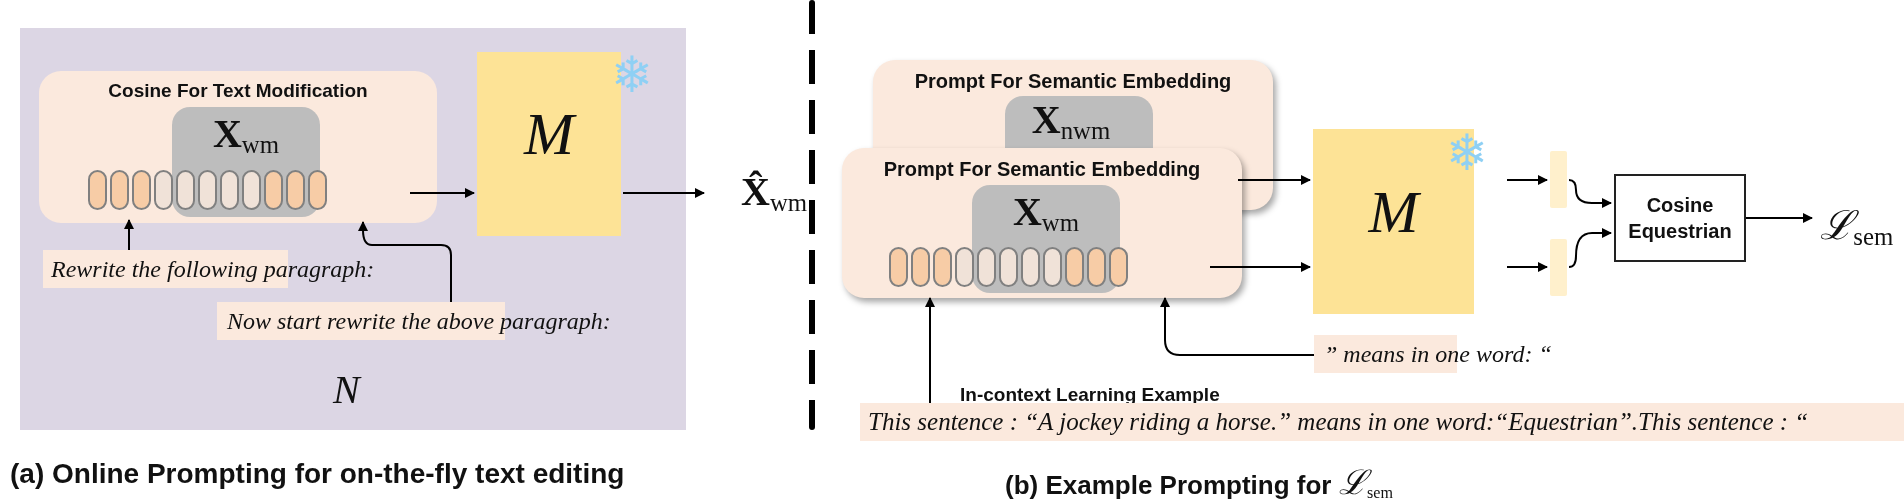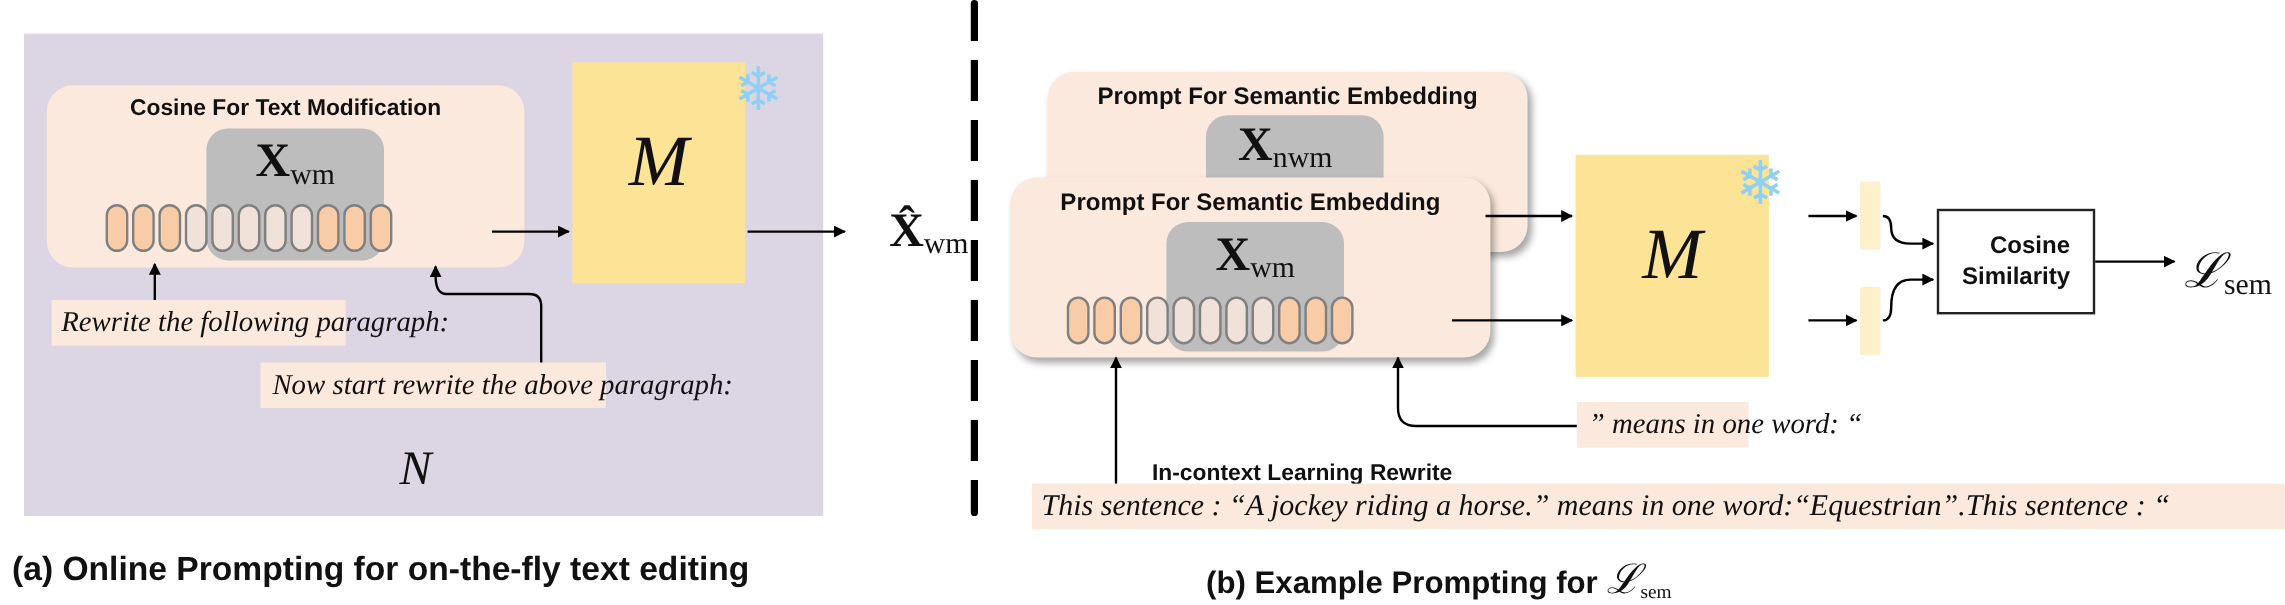--- a/index.html
+++ b/index.html
@@ -28,21 +28,21 @@
   .dash-line { left: 809px; top: 0px; width: 6px; height: 430px;
     background: repeating-linear-gradient(to bottom, #000 0 34px, transparent 34px 50px); border-radius: 3px; }
 
   
   #prompt-b-back { left: 873px; top: 60px; width: 400px; height: 150px; box-shadow: 3px 4px 6px rgba(0,0,0,0.35); }
   #prompt-b-front { left: 842px; top: 148px; width: 400px; height: 150px; box-shadow: 3px 4px 6px rgba(0,0,0,0.35); }
   #gray-b-back { left: 1005px; top: 96px; width: 148px; height: 56px; border-bottom-left-radius: 0; border-bottom-right-radius: 0; }
   #gray-b-front { left: 972px; top: 185px; width: 148px; height: 108px; }
   #model-b { left: 1313px; top: 129px; width: 161px; height: 185px; }
   .emb { background: #fff0cc; width: 17px; height: 57px; border-radius: 2px; }
-  #cosine-box { left: 1614px; top: 174px; width: 132px; height: 88px; border: 2px solid #222; box-sizing: border-box; background: #fff; display: flex; align-items: center; justify-content: center; text-align: right; }
+  #cosine-box { left: 1614px; top: 174px; width: 132px; height: 88px; border: 2px solid #222; box-sizing: border-box; background: #fff; display: flex; align-items: center; justify-content: center; text-align: center; }
   svg#arrows { position: absolute; left: 0; top: 0; width: 1904px; height: 504px; pointer-events: none; }
 </style>
 </head>
 <body>
 
 <div class="abs" id="panel-a-bg"></div>
 
 <div class="abs prompt-box" id="prompt-a"></div>
 <div class="abs sans-b" style="left:39px; top:80px; width:398px; text-align:center; font-size:19px;">Cosine For Text Modification</div>
 <div class="abs gray-box" id="gray-a"></div>
@@ -102,28 +102,28 @@
 <div class="abs model-box" id="model-b"></div>
 <div class="abs model-label" style="left:1313px; top:178px; width:161px; text-align:center;">M</div>
 <div class="abs snow" style="left:1446px; top:128px;">❄</div>
 
 <div class="abs emb" style="left:1550px; top:151px;"></div>
 <div class="abs emb" style="left:1550px; top:239px;"></div>
 
 <div class="abs" id="cosine-box">
   <div class="sans-b" style="font-size:20px; line-height:26px;">
     <div>Cosine</div>
-    <div>Similarity</div>
+    <div>Equestrian</div>
   </div>
 </div>
 <div class="abs serif ital" style="left:1820px; top:196px; font-size:40px;text-align:center;"><span>ℒ</span><span class="sub" style="font-style:normal;">sem</span></div>
 
 <div class="abs text-chip serif ital" style="left:1314px; top:335px; padding:4px 10px; width:123px; height:30px; font-size:24px; line-height:30px; white-space:nowrap;">” means in one word: “</div>
 
-<div class="abs sans-b" style="left:960px; top:384px; font-size:19px;">In-context Learning Rewrite</div>
+<div class="abs sans-b" style="left:960px; top:384px; font-size:19px;">In-context Learning Example</div>
 <div class="abs text-chip serif ital" style="left:860px; top:403px; width:1044px; height:38px; font-size:25px; line-height:38px; padding-left:8px; box-sizing:border-box; white-space:nowrap;">This sentence : “A jockey riding a horse.” means in one word:“Equestrian”.This sentence : “</div>
 
 <div class="abs sans-b" style="left:1005px; top:458px; font-size:26px; white-space:nowrap;"><span>(b) Example Prompting for </span><span class="serif ital" style="font-weight:normal; font-size:34px;">ℒ</span><span class="serif sub" style="font-weight:normal;">sem</span></div>
 
 <svg id="arrows" viewBox="0 0 1904 504">
   <defs>
     <marker id="ah" markerWidth="10" markerHeight="10" refX="9" refY="5" orient="auto" markerUnits="userSpaceOnUse">
       <path d="M0,0 L10,5 L0,10 z" fill="#000"></path>
     </marker>
   </defs>

